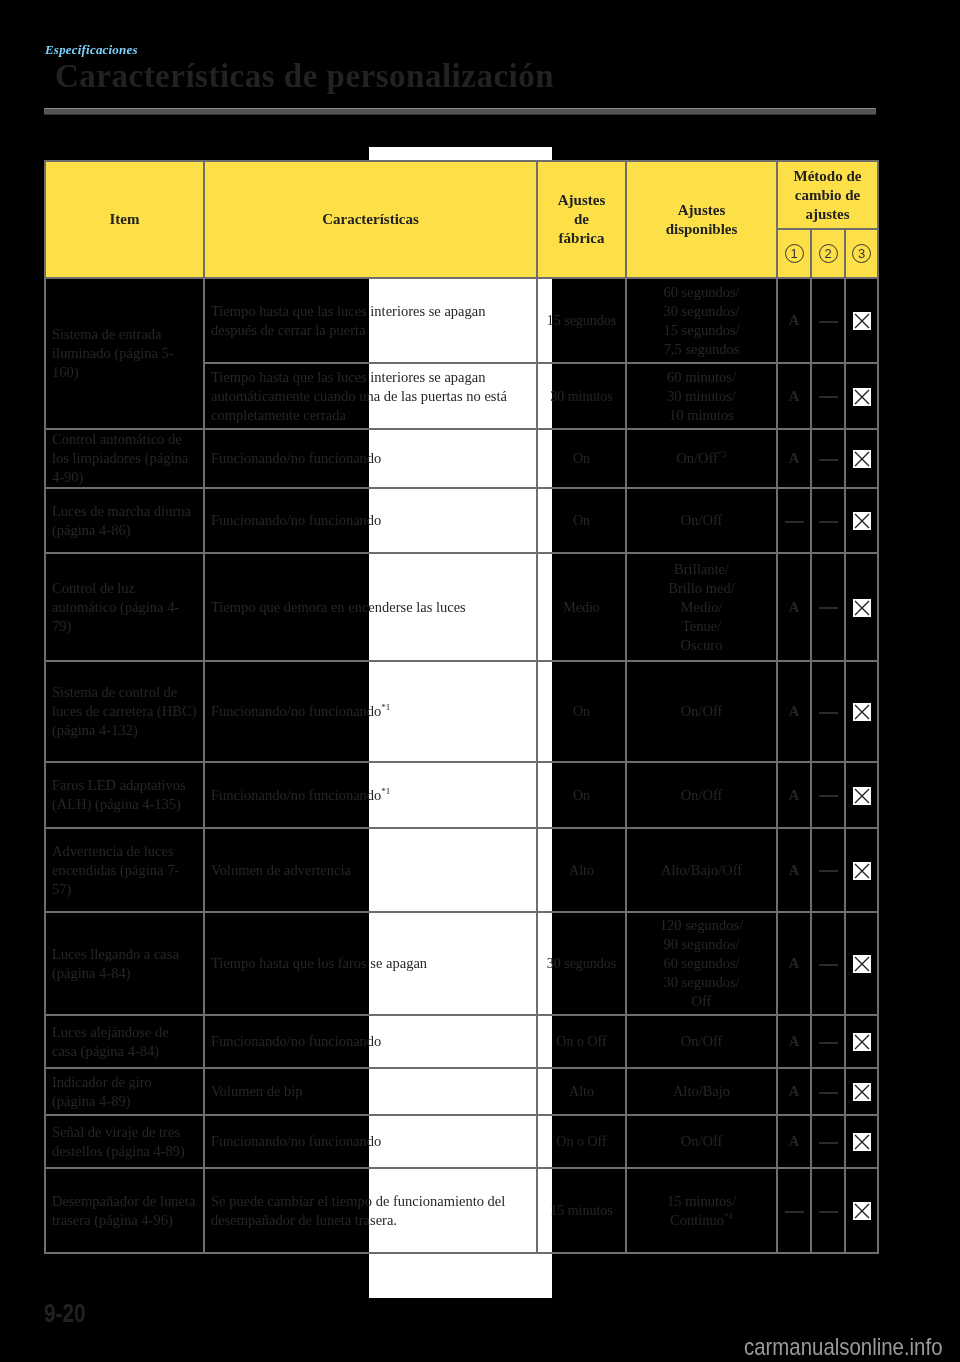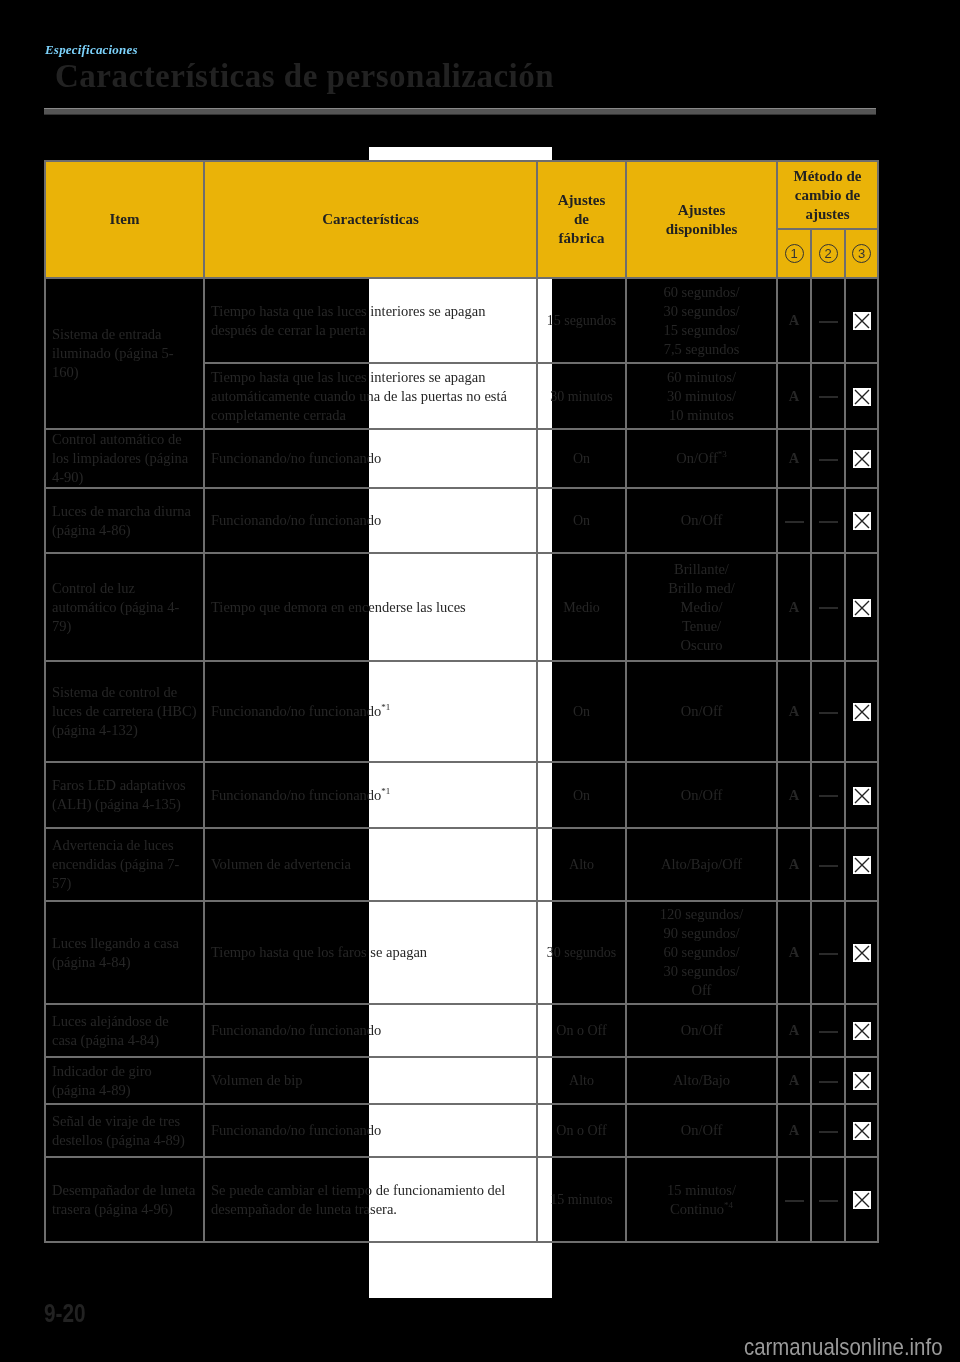--- a/index.html
+++ b/index.html
@@ -12,21 +12,21 @@
   .page-title { position:absolute; left:55px; top:58px; font-size:33px; font-weight:bold; color:#222; z-index:3; letter-spacing:0.5px; }
   .title-rule { position:absolute; left:44px; top:108px; width:832px; height:5px; background:#555; border-top:1px solid #888; border-bottom:1px solid #333; z-index:3; }
   .page-number { position:absolute; left:44px; top:1298px; font-size:26px; font-weight:bold; color:#222; font-family:"Liberation Sans", sans-serif; transform:scaleX(0.8); transform-origin:left; z-index:3; }
   .watermark { position:absolute; right:18px; top:1333px; font-size:24px; color:#9a9a9a; font-family:"Liberation Sans", sans-serif; transform:scaleX(0.85); transform-origin:right; z-index:3; }
 
   table.spec {
     position:absolute; left:44px; top:160px; width:833px; border-collapse:collapse; z-index:2;
     table-layout:fixed; font-size:14.5px; line-height:19px;
   }
   table.spec td, table.spec th { border:2px solid #6e6e6e; padding:0 6px; vertical-align:middle; }
-  table.spec th { background:#eab308; color:#222; font-weight:bold; text-align:center; font-size:15px; line-height:19px; }
+  table.spec th { background:#fde047; color:#222; font-weight:bold; text-align:center; font-size:15px; line-height:19px; }
   table.spec td { background:transparent; color:#262626; }
   td.item { text-align:left; }
   td.feat { text-align:left; }
   td.factory, td.avail, td.m { text-align:center; }
   td.factory { padding:0 2px; font-size:14px; }
   td.m { padding:0; }
   .circ { display:inline-block; width:17px; height:17px; border:1.3px solid #333; border-radius:50%; font-size:13px; line-height:17px; font-weight:normal; text-align:center; font-family:"Liberation Sans", sans-serif; color:#333; }
   .xbox { display:inline-block; width:18px; height:18px; background:#fff; position:relative; vertical-align:middle; }
   .xbox svg { position:absolute; left:0; top:0; }
   .dash { display:inline-block; width:19px; height:2px; background:#2a2a2a; vertical-align:middle; }
@@ -171,21 +171,21 @@
       <td class="feat"><span>Funcionando/no funcionando</span><sup>*1</sup></td>
       <td class="factory">On</td>
       <td class="avail">On/Off</td>
       <td class="m"><span class="a-mark">A</span></td>
       <td class="m"><span class="dash"></span></td>
       <td class="m"><span class="xbox"><svg width="18" height="18">
               <path d="M2 2L16 16M16 2L2 16" stroke="#222" stroke-width="1.4"></path>
             </svg></span></td>
     </tr>
 
-    <tr style="height:73px">
+    <tr style="height:84px">
       <td class="item">Advertencia de luces encendidas (página 7-57)</td>
       <td class="feat">Volumen de advertencia</td>
       <td class="factory">Alto</td>
       <td class="avail">Alto/Bajo/Off</td>
       <td class="m"><span class="a-mark">A</span></td>
       <td class="m"><span class="dash"></span></td>
       <td class="m"><span class="xbox"><svg width="18" height="18">
               <path d="M2 2L16 16M16 2L2 16" stroke="#222" stroke-width="1.4"></path>
             </svg></span></td>
     </tr>

